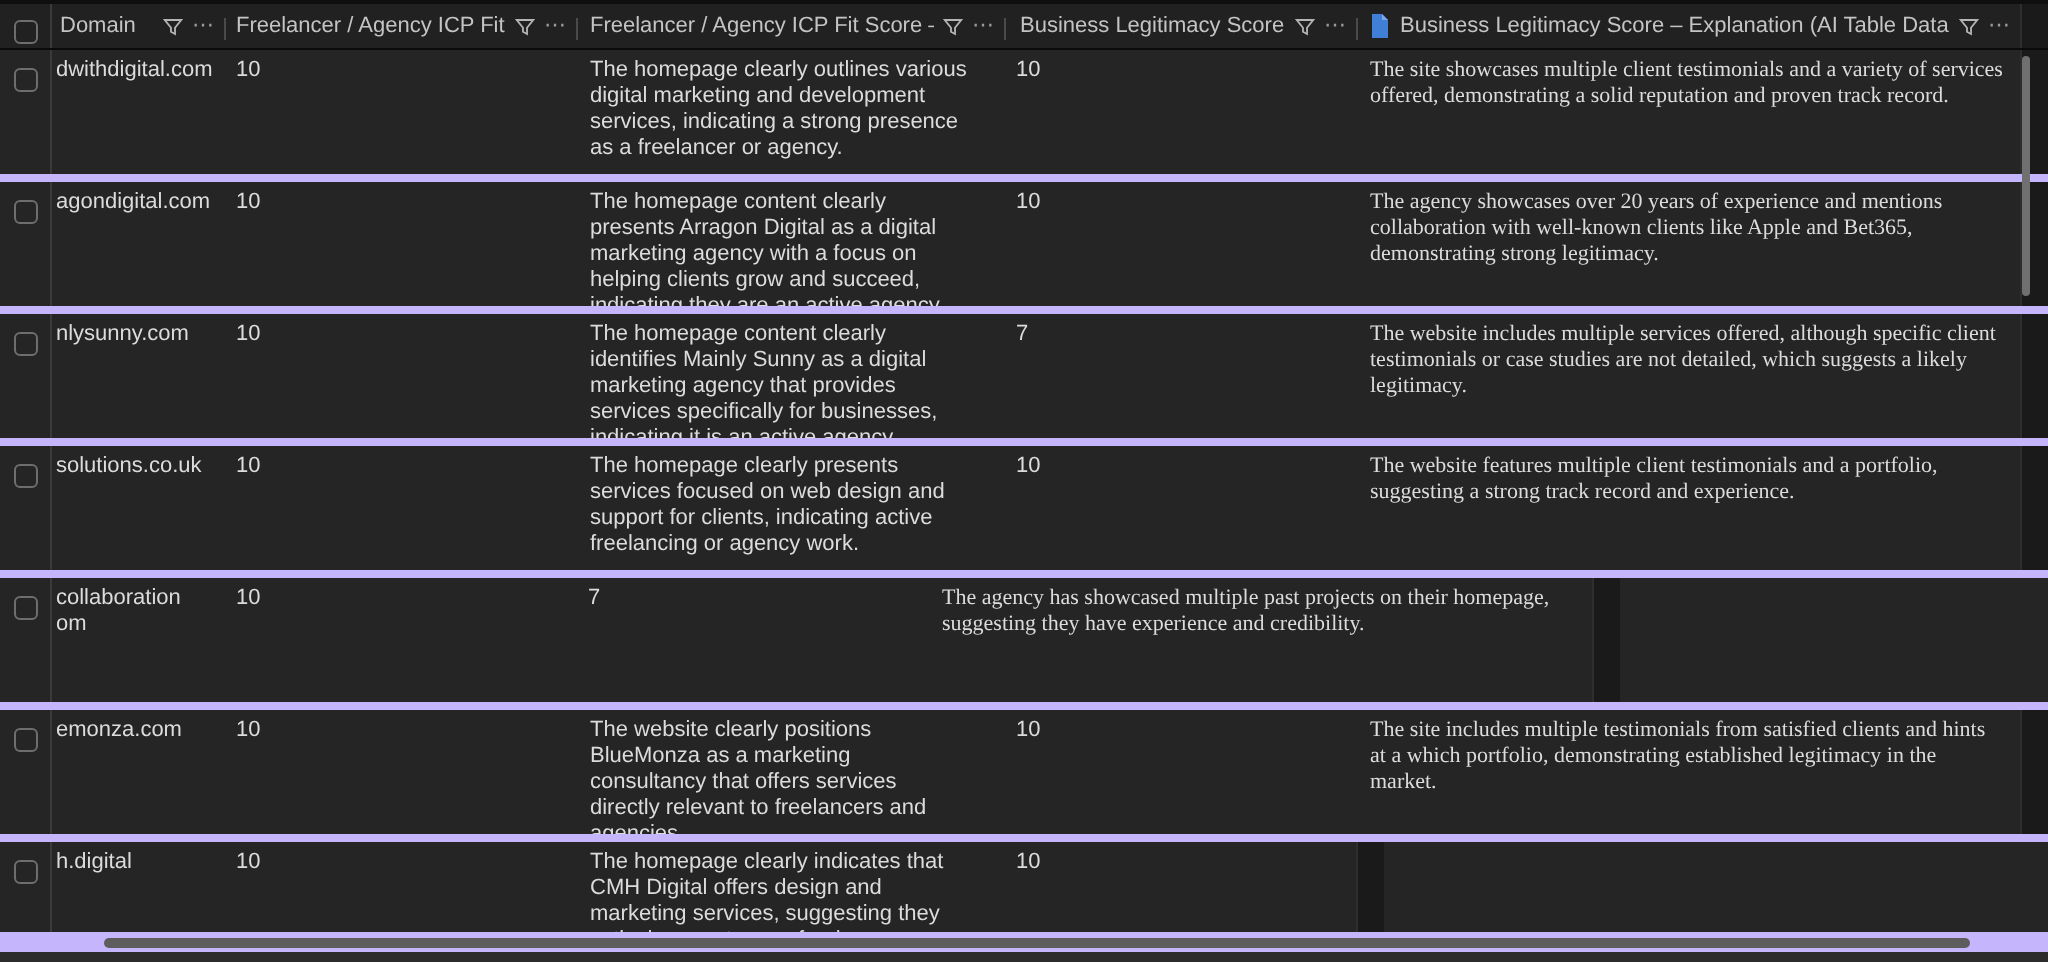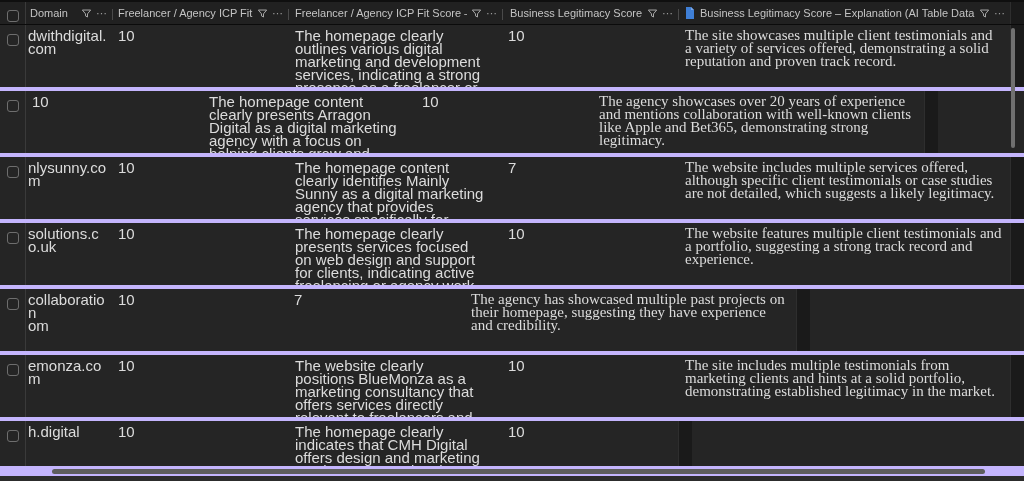--- a/index.html
+++ b/index.html
@@ -30,21 +30,21 @@
   .c-score{width:176px;flex:0 0 176px;}
   .c-expl{width:214px;flex:0 0 214px;}
   .c-score2{width:176px;flex:0 0 176px;}
   .c-expl2{width:332px;flex:0 0 332px;}
   .c-sliver{width:14px;flex:0 0 14px;background:#1a1a1a;border-left:1px solid #2e2e2e;}
   
   .row{margin-bottom:4px;}
   .row-inner{display:flex;height:62px;background:#252525;box-sizing:border-box;overflow:hidden;}
   .row.last{margin-bottom:12px;border-radius:22px;}
   .row.last .row-inner{height:45px;}
-  .cell{box-sizing:border-box;padding-top:4px;font-size:15px;line-height:13px;min-width:0;overflow:hidden;}
+  .cell{box-sizing:border-box;padding-top:4px;font-size:11px;line-height:13px;min-width:0;overflow:hidden;}
   .cell.c-domain{padding-left:2px;padding-right:2px;white-space:pre-wrap;word-break:break-all;}
   .cell.c-score{padding-left:6px;}
   .cell.c-expl{padding-left:7px;padding-right:16px;}
   .cell.c-score2{padding-left:6px;}
   .cell.c-expl2{padding-left:7px;padding-right:8px;font-family:Liberation Serif, serif;}
   .cell.c-check{padding:0;}
   
   .checkbox{
     display:block;width:10px;height:10px;margin:9px 0 0 7px;
     border:1.5px solid #6e6e6e;border-radius:3px;background:transparent;
@@ -140,20 +140,21 @@
       <div class="cell c-expl2">The site showcases multiple client testimonials and a variety of services offered, demonstrating a solid reputation and proven track record.</div>
       <div class="cell c-sliver"></div>
     </div>
   </div>
 
   <div class="row">
     <div class="row-inner">
       <div class="cell c-check">
           <span class="checkbox"></span>
         </div>
+      <div class="cell c-domain">agondigital.com</div>
       <div class="cell c-score">10</div>
       <div class="cell c-expl">The homepage content clearly presents Arragon Digital as a digital marketing agency with a focus on helping clients grow and succeed, indicating they are an active agency.</div>
       <div class="cell c-score2">10</div>
       <div class="cell c-expl2">The agency showcases over 20 years of experience and mentions collaboration with well-known clients like Apple and Bet365, demonstrating strong legitimacy.</div>
       <div class="cell c-sliver"></div>
     </div>
   </div>
 
   <div class="row">
     <div class="row-inner">
@@ -199,21 +200,21 @@
 
   <div class="row">
     <div class="row-inner">
       <div class="cell c-check">
           <span class="checkbox"></span>
         </div>
       <div class="cell c-domain">emonza.com</div>
       <div class="cell c-score">10</div>
       <div class="cell c-expl">The website clearly positions BlueMonza as a marketing consultancy that offers services directly relevant to freelancers and agencies.</div>
       <div class="cell c-score2">10</div>
-      <div class="cell c-expl2">The site includes multiple testimonials from marketing clients and hints at a solid portfolio, demonstrating established legitimacy in the market.</div>
+      <div class="cell c-expl2">The site includes multiple testimonials from satisfied clients and hints at a which portfolio, demonstrating established legitimacy in the market.</div>
       <div class="cell c-sliver"></div>
     </div>
   </div>
 
   <div class="row last">
     <div class="row-inner">
       <div class="cell c-check">
           <span class="checkbox"></span>
         </div>
       <div class="cell c-domain">h.digital</div>

